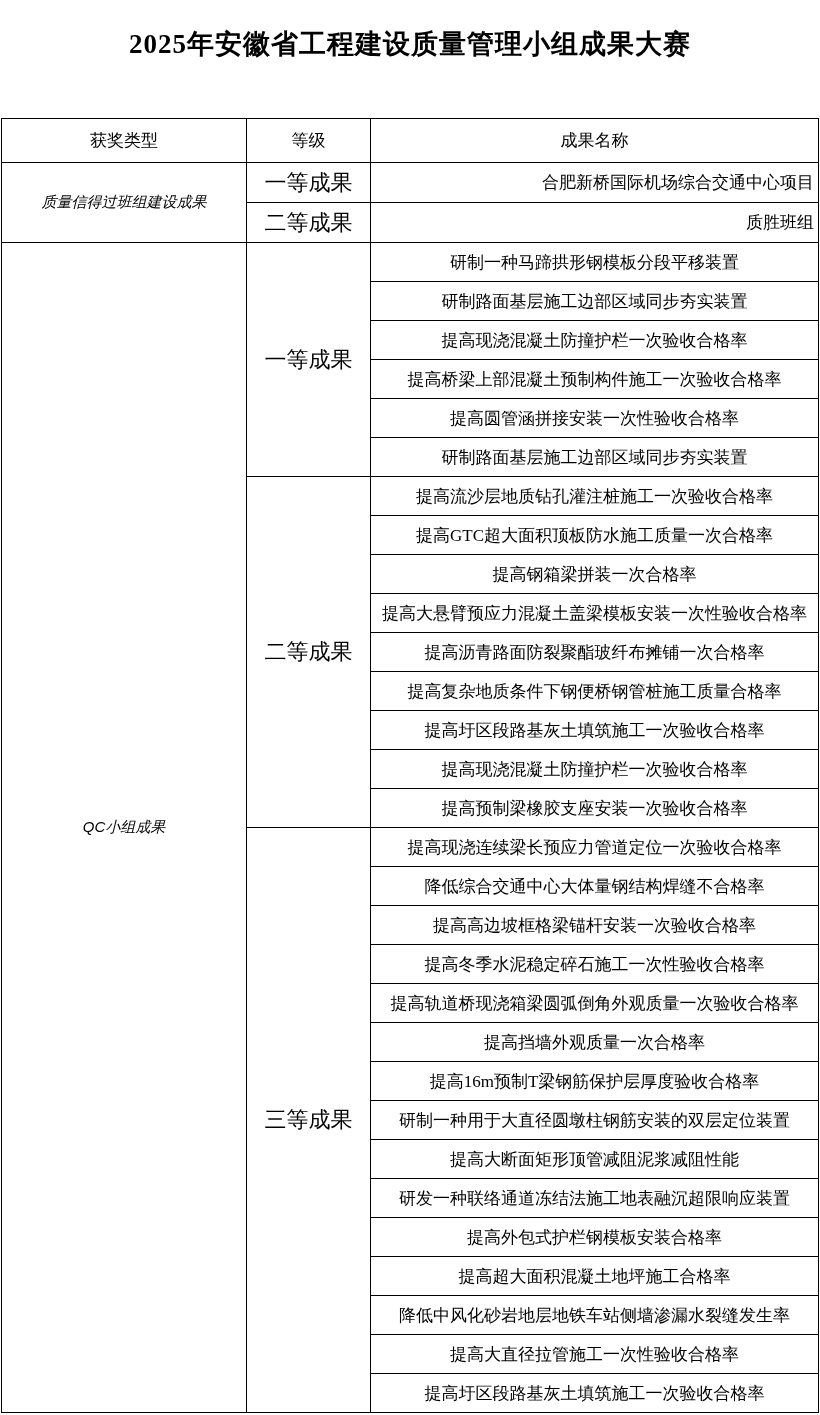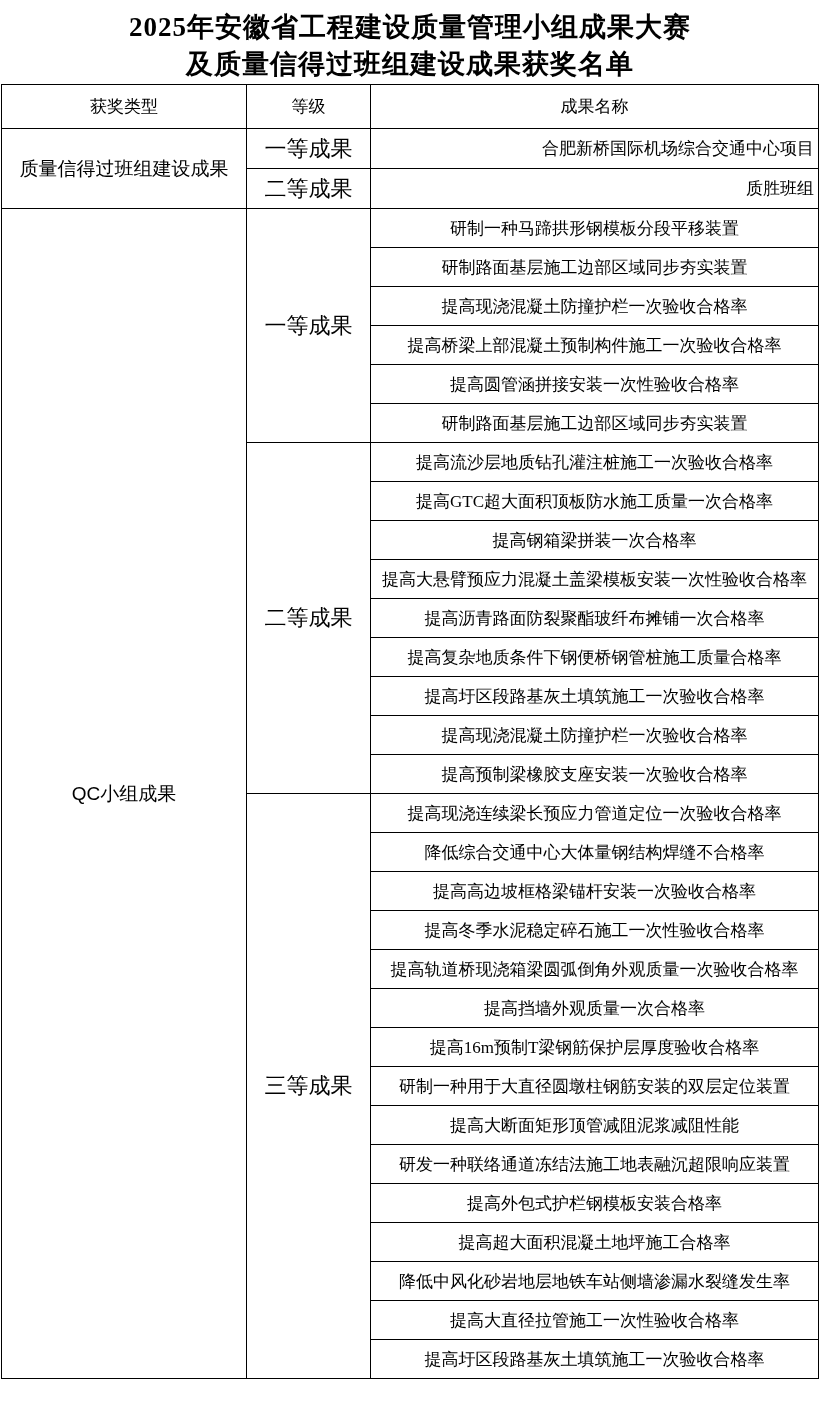--- a/index.html
+++ b/index.html
@@ -10,21 +10,21 @@
     font-family: "Liberation Sans", sans-serif;
   }
   .page {
     position: relative;
     width: 820px;
     height: 1415px;
     background: #ffffff;
     overflow: hidden;
   }
   .title {
-    margin: 0;
+    margin: 17px;
     padding-top: 9px;
     height: 75px;
     text-align: center;
     font-family: "Liberation Serif", serif;
     font-weight: bold;
     font-size: 27px;
     line-height: 37px;
     letter-spacing: 1px;
   }
   .title .title-line {
@@ -45,41 +45,41 @@
     overflow: hidden;
     white-space: nowrap;
   }
   .awards-table thead th {
     height: 43px;
     font-size: 17px;
     font-weight: normal;
     font-family: "Liberation Sans", sans-serif;
   }
   .awards-table td.type-cell {
-    font-size: 19px;
+    font-size: 15px;
     font-family: "Liberation Sans", sans-serif;
+    font-style: italic;
   }
   .awards-table td.grade-cell {
     font-size: 22px;
     font-family: "Liberation Serif", serif;
   }
   .awards-table td.item-cell {
     font-size: 17px;
     font-family: "Liberation Serif", serif;
   }
   .awards-table tr.row td.item-cell { height: 38px; }
   .awards-table tr.group1-row td.item-cell { height: 39px; text-align: right; }
 </style>
 </head>
 <body>
 
 <div class="page">
   <h1 class="title">
     <span class="title-line">2025年安徽省工程建设质量管理小组成果大赛</span>
-    <span class="title-line">及质量信得过班组建设成果获奖名单</span>
   </h1>
 
   <table class="awards-table">
     <colgroup>
       <col style="width:245px">
       <col style="width:124px">
       <col style="width:448px">
     </colgroup>
     <thead>
       <tr>

